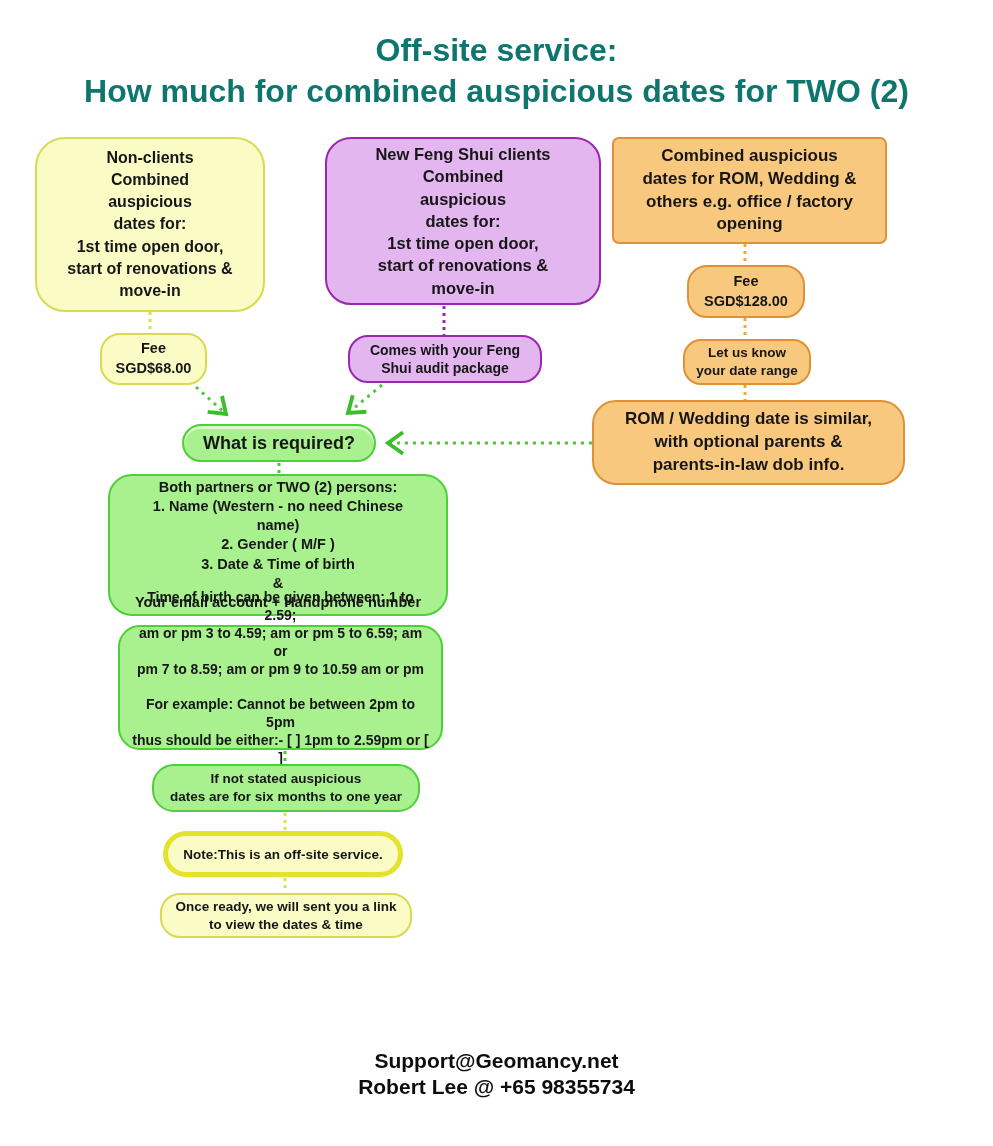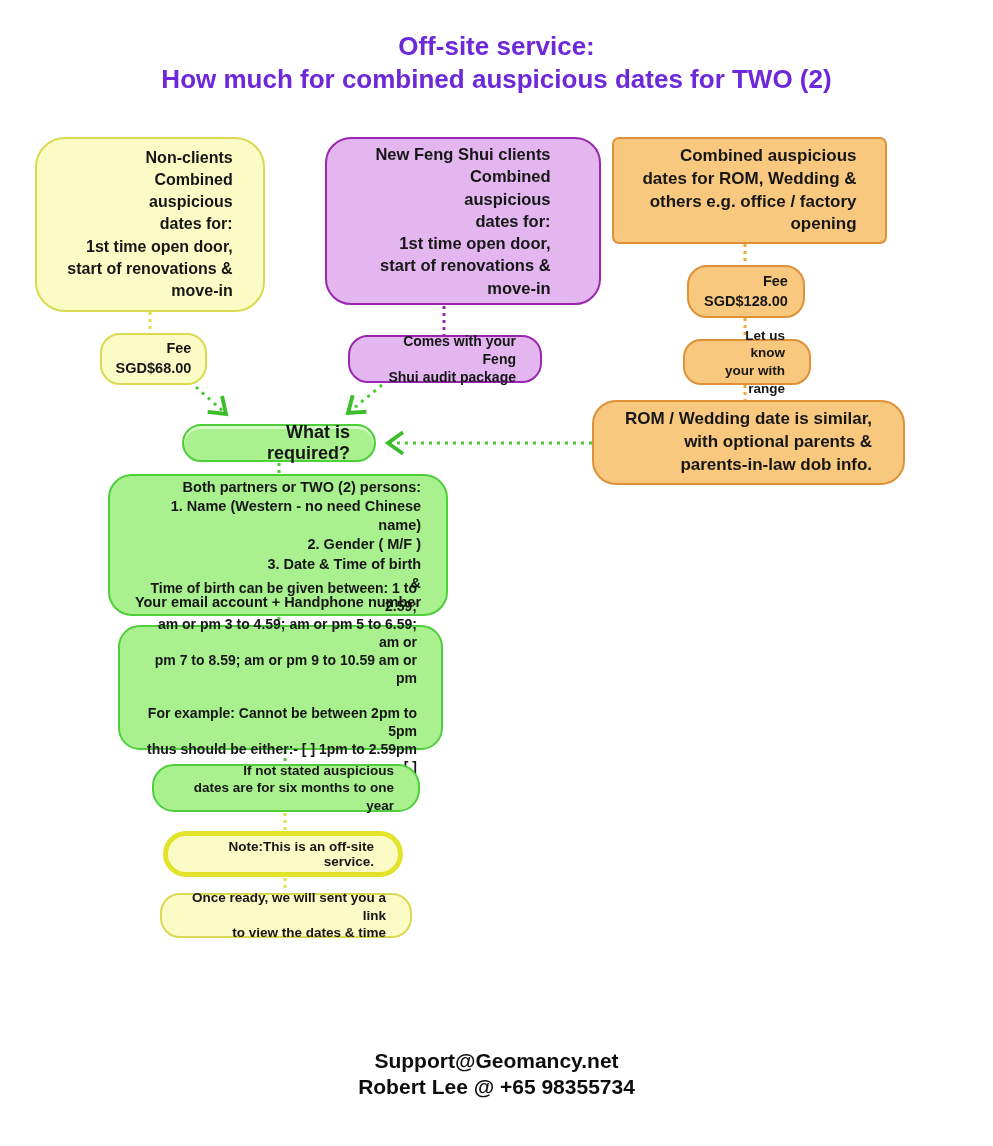--- a/index.html
+++ b/index.html
@@ -6,28 +6,28 @@
   .canvas{
     position:relative;
     width:993px;height:1146px;
     background:#ffffff;
     font-family:"Liberation Sans", sans-serif;
     color:#161616;
     overflow:hidden;
   }
   .title{
     position:absolute;top:30px;left:0;width:100%;
-    text-align:center;font-weight:bold;font-size:26px;line-height:1.28;
-    color:#6d28d9;
+    text-align:center;font-weight:bold;font-size:32px;line-height:1.28;
+    color:#0f766e;
   }
   .box{
     position:absolute;box-sizing:border-box;
     display:flex;align-items:center;justify-content:center;
-    text-align:right;font-weight:bold;color:#161616;
-    white-space:pre-line;padding:6px 24px;
+    text-align:center;font-weight:bold;color:#161616;
+    white-space:pre-line;padding:6px 10px;
     border:2px solid #999;border-radius:22px;
   }
   .yellow{background:#FBFBC6;border-color:#D9D952;}
   .purple{background:#E3B6F0;border-color:#9A27B0;}
   .orange{background:#F9C87F;border-color:#DE9136;}
   .green {background:#A9F18F;border-color:#4FCE3B;}
   .glossy{box-shadow:inset 0 3px 0 rgba(255,255,255,.55);}
 
   #non-clients {left:35px; top:137px; width:230px; height:175px; border-radius:30px; font-size:16px; line-height:1.38;}
   #new-clients {left:325px;top:137px; width:276px; height:168px; border-radius:26px; font-size:16.5px; line-height:1.35;}
@@ -117,21 +117,21 @@
 others e.g. office / factory
 opening</div>
 
   <div class="box yellow" id="fee68">Fee
 SGD$68.00</div>
   <div class="box purple" id="audit">Comes with your Feng
 Shui audit package</div>
   <div class="box orange" id="fee128">Fee
 SGD$128.00</div>
   <div class="box orange" id="date-range">Let us know
-your with range</div>
+your date range</div>
 
   <div class="box green glossy" id="what-required">What is required?</div>
   <div class="box orange" id="rom-similar">ROM / Wedding date is similar,
 with optional parents &amp;
 parents-in-law dob info.</div>
 
   <div class="box green" id="requirements">Both partners or TWO (2) persons:
 1. Name (Western - no need Chinese
 name)
 2. Gender ( M/F )

